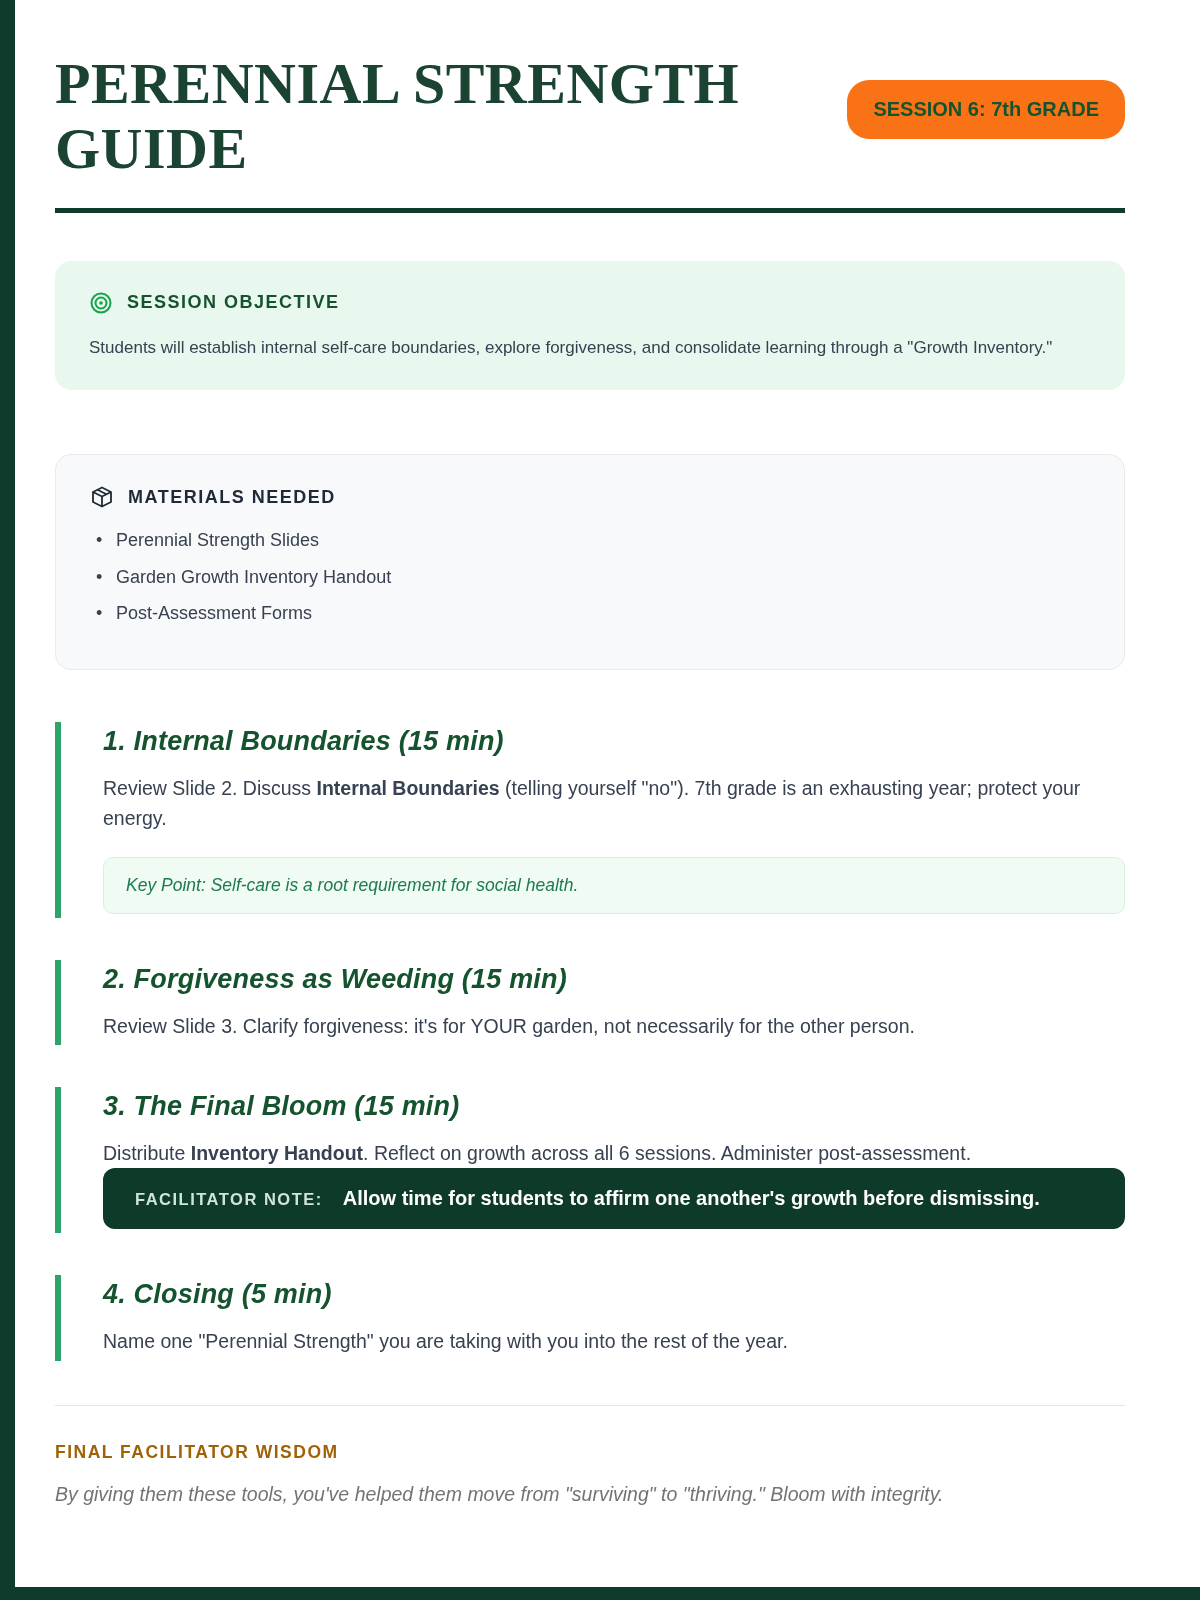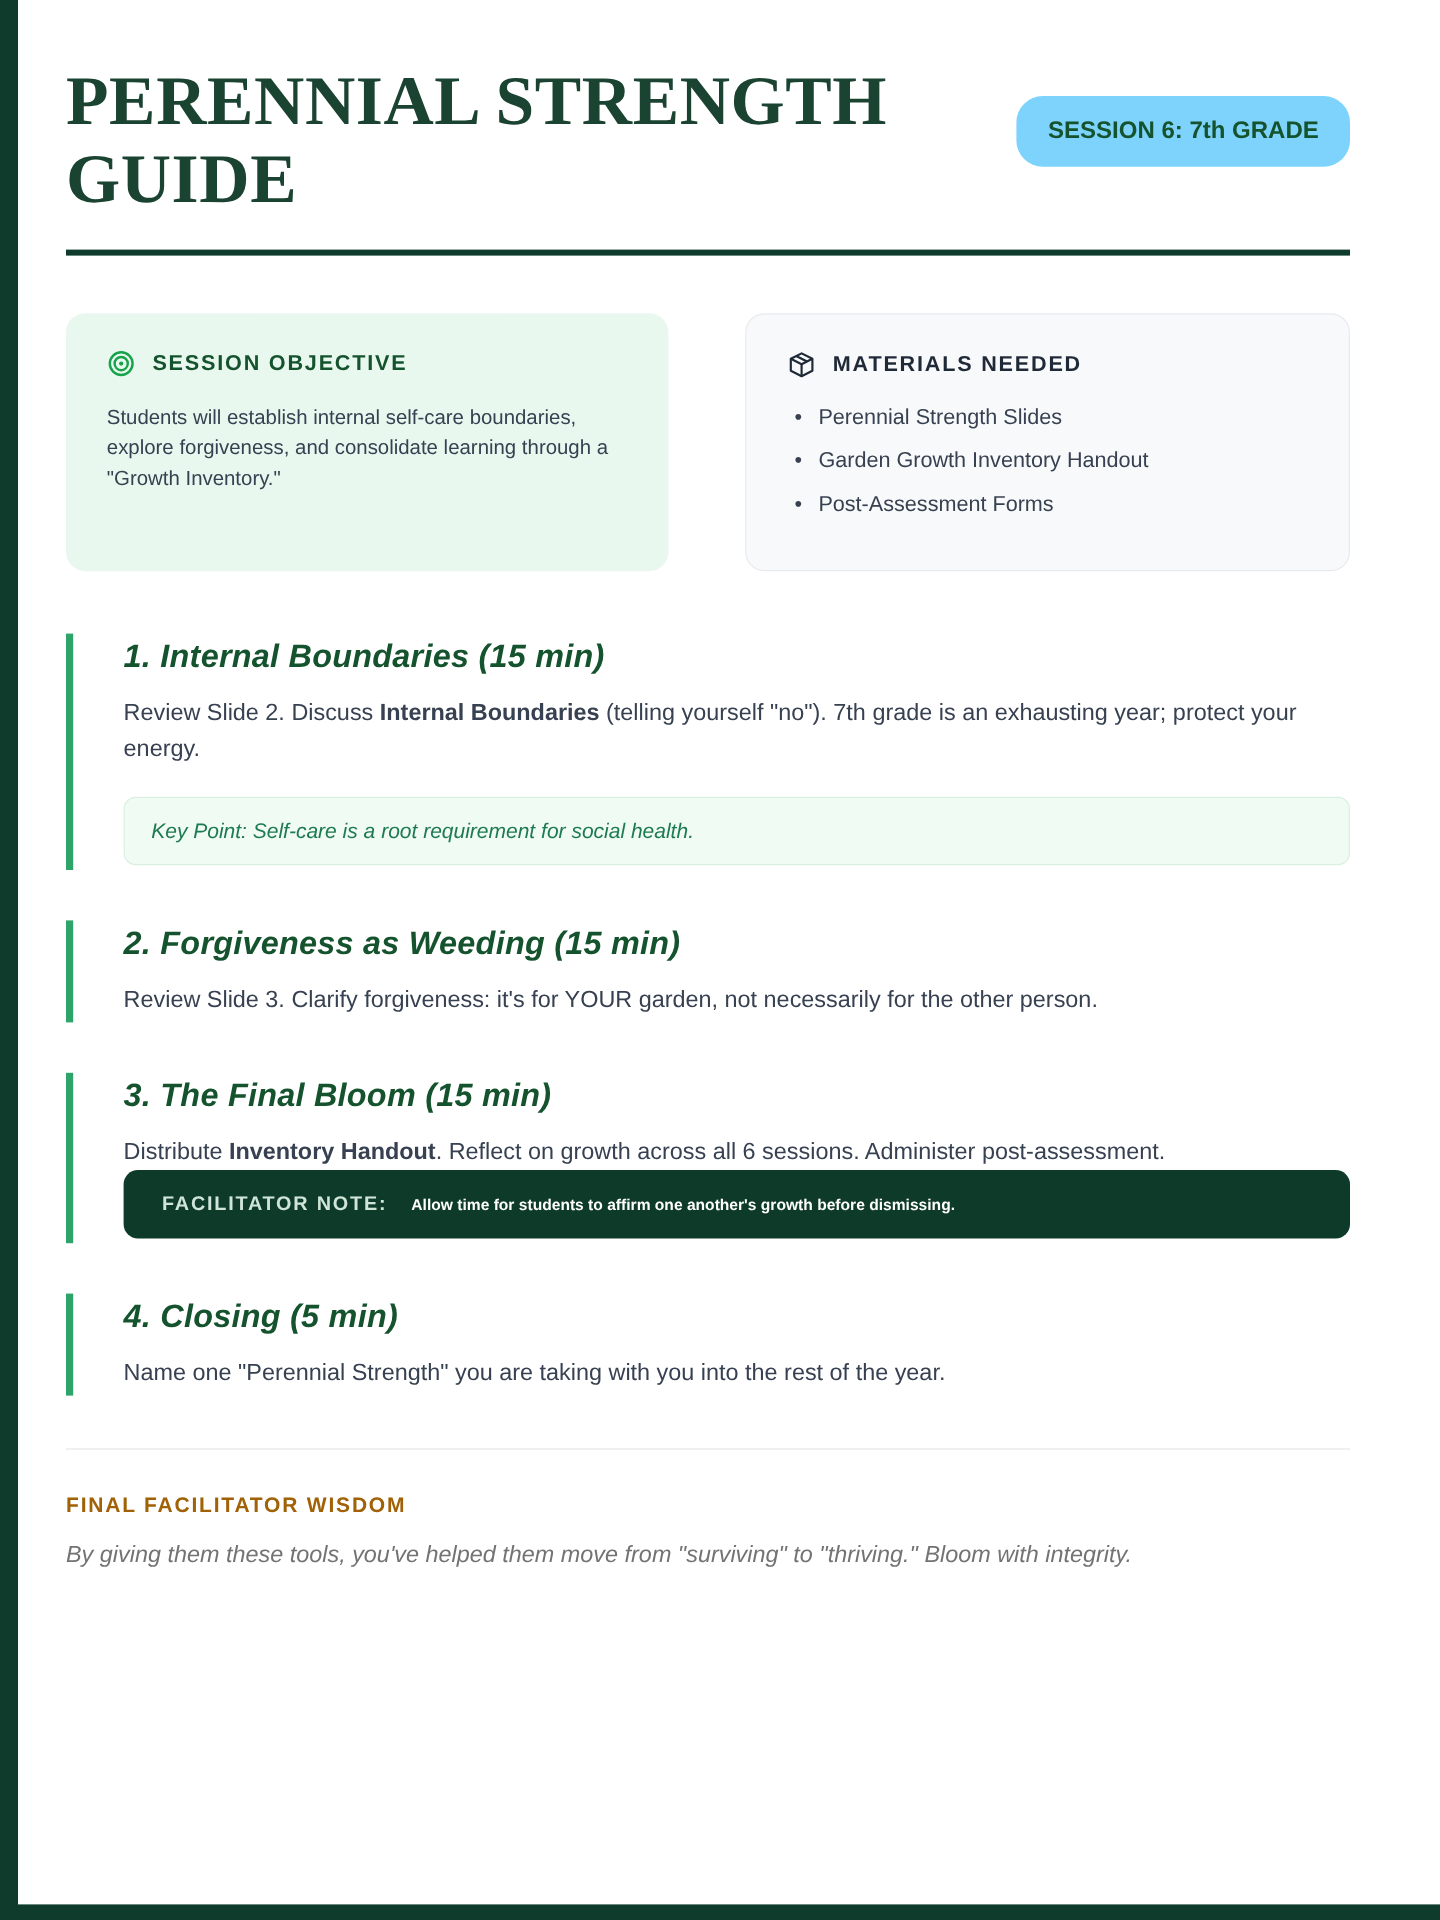--- a/index.html
+++ b/index.html
@@ -42,41 +42,42 @@
     font-family: "Liberation Serif", "DejaVu Serif", serif;
     font-size: 58px;
     line-height: 1.12;
     font-weight: 700;
     color: #1b4332;
     letter-spacing: 0.5px;
     max-width: 720px;
   }
   .session-badge {
     margin-top: 28px;
-    background: #7dd3fc;
+    background: #f97316;
     color: #14532d;
     font-weight: 700;
     font-size: 20px;
     line-height: 1.45;
     padding: 15px 26px;
     border-radius: 22px;
     max-width: 302px;
   }
 
   .title-rule {
     height: 5px;
     background: #0e3b2b;
     margin-bottom: 48px;
   }
 
   
   .cards-row {
     display: flex;
     gap: 64px;
     margin-bottom: 52px;
+    flex-direction: column;
   }
   .card {
     flex: 1;
     border-radius: 16px;
     padding: 30px 34px;
   }
   .card-objective {
     background: #e9f8ef;
   }
   .card-materials {
@@ -162,21 +163,21 @@
   .facilitator-note .note-label {
     color: #cfe5d8;
     font-weight: 700;
     font-size: 16.5px;
     letter-spacing: 1.5px;
     white-space: nowrap;
   }
   .facilitator-note .note-text {
     color: #ffffff;
     font-weight: 700;
-    font-size: 13px;
+    font-size: 20px;
   }
 
   
   .footer-divider {
     border: none;
     border-top: 1px solid #e3e6e9;
     margin: 44px 0 36px 0;
   }
   .footer-heading {
     font-weight: 700;

